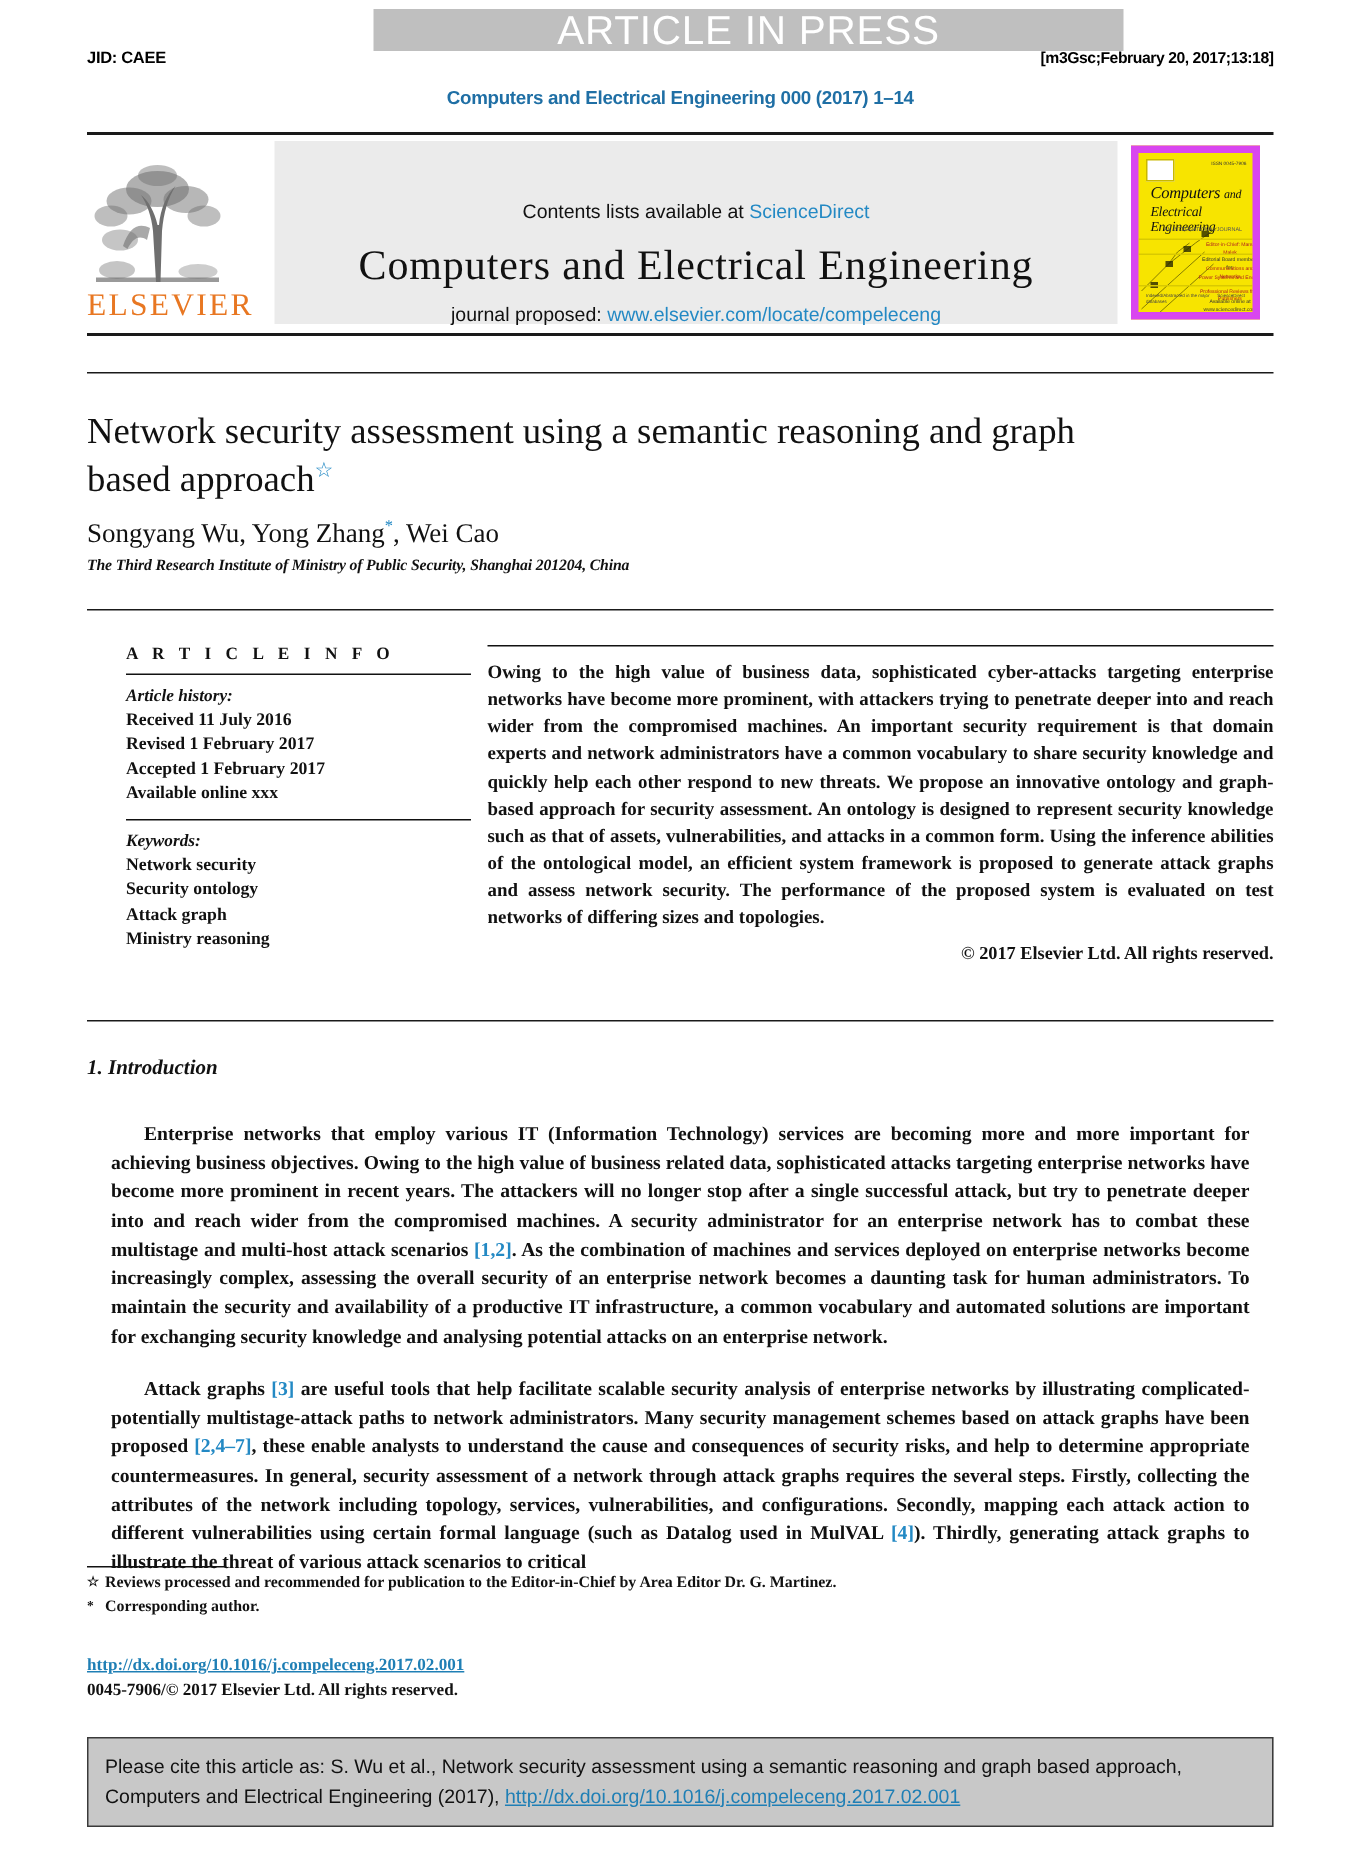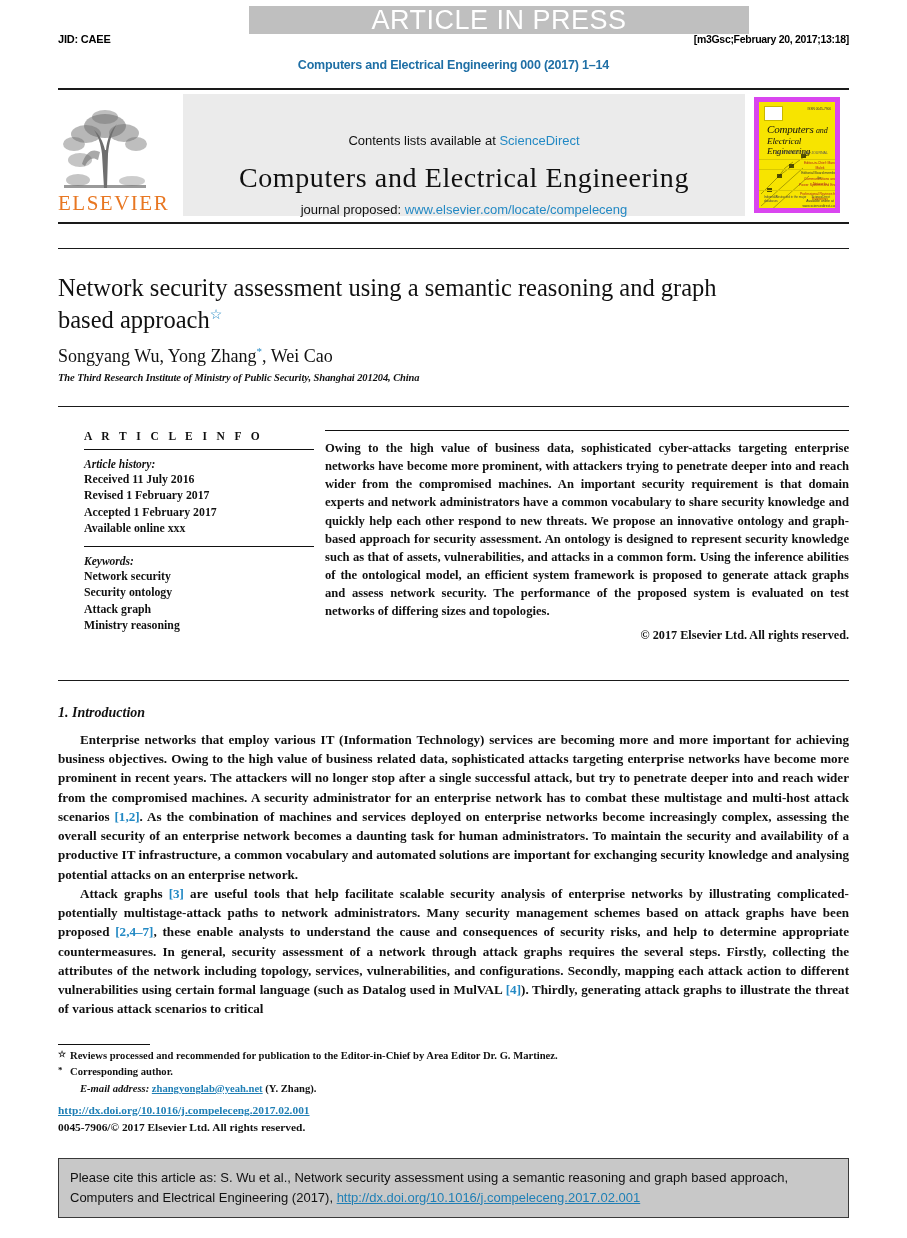--- a/index.html
+++ b/index.html
@@ -348,21 +348,21 @@
     left: 58px;
     top: 730px;
     width: 791px;
     font-family: "Liberation Serif", serif;
     font-weight: bold;
     font-size: 13.1px;
     line-height: 1.47;
     text-align: justify;
     color: #111;
   }
-  .body-col p { margin: 0; text-indent: 22px; }
+  .body-col p { margin: 16px; text-indent: 22px; }
   .cite { color: #2389c4; }
 
   
   .fn-rule {
     position: absolute;
     left: 58px;
     top: 1044px;
     width: 92px;
     border-top: 1px solid #111;
   }
@@ -544,25 +544,20 @@
 <div class="fn-rule"></div>
 <div class="footnotes">
   <div class="fn-row">
     <span class="fn-mark">☆</span>
     <span>Reviews processed and recommended for publication to the Editor-in-Chief by Area Editor Dr. G. Martinez.</span>
   </div>
   <div class="fn-row">
     <span class="fn-mark">*</span>
     <span>Corresponding author.</span>
   </div>
-  <div class="fn-row" style="padding-left:22px">
-    <span class="fn-em">E-mail address:</span>
-    <a class="doi-link" href="#">zhangyonglab@yeah.net</a>
-    <span>(Y. Zhang).</span>
-  </div>
 </div>
 
 <div class="doi-block">
   <div><a class="doi-link" href="#">http://dx.doi.org/10.1016/j.compeleceng.2017.02.001</a></div>
   <div>0045-7906/© 2017 Elsevier Ltd. All rights reserved.</div>
 </div>
 
 <div class="cite-box">
   <span>Please cite this article as: S. Wu et al., Network security assessment using a semantic reasoning and graph based approach, Computers and Electrical Engineering (2017), </span><a class="doi-link" href="#">http://dx.doi.org/10.1016/j.compeleceng.2017.02.001</a>
 </div>

